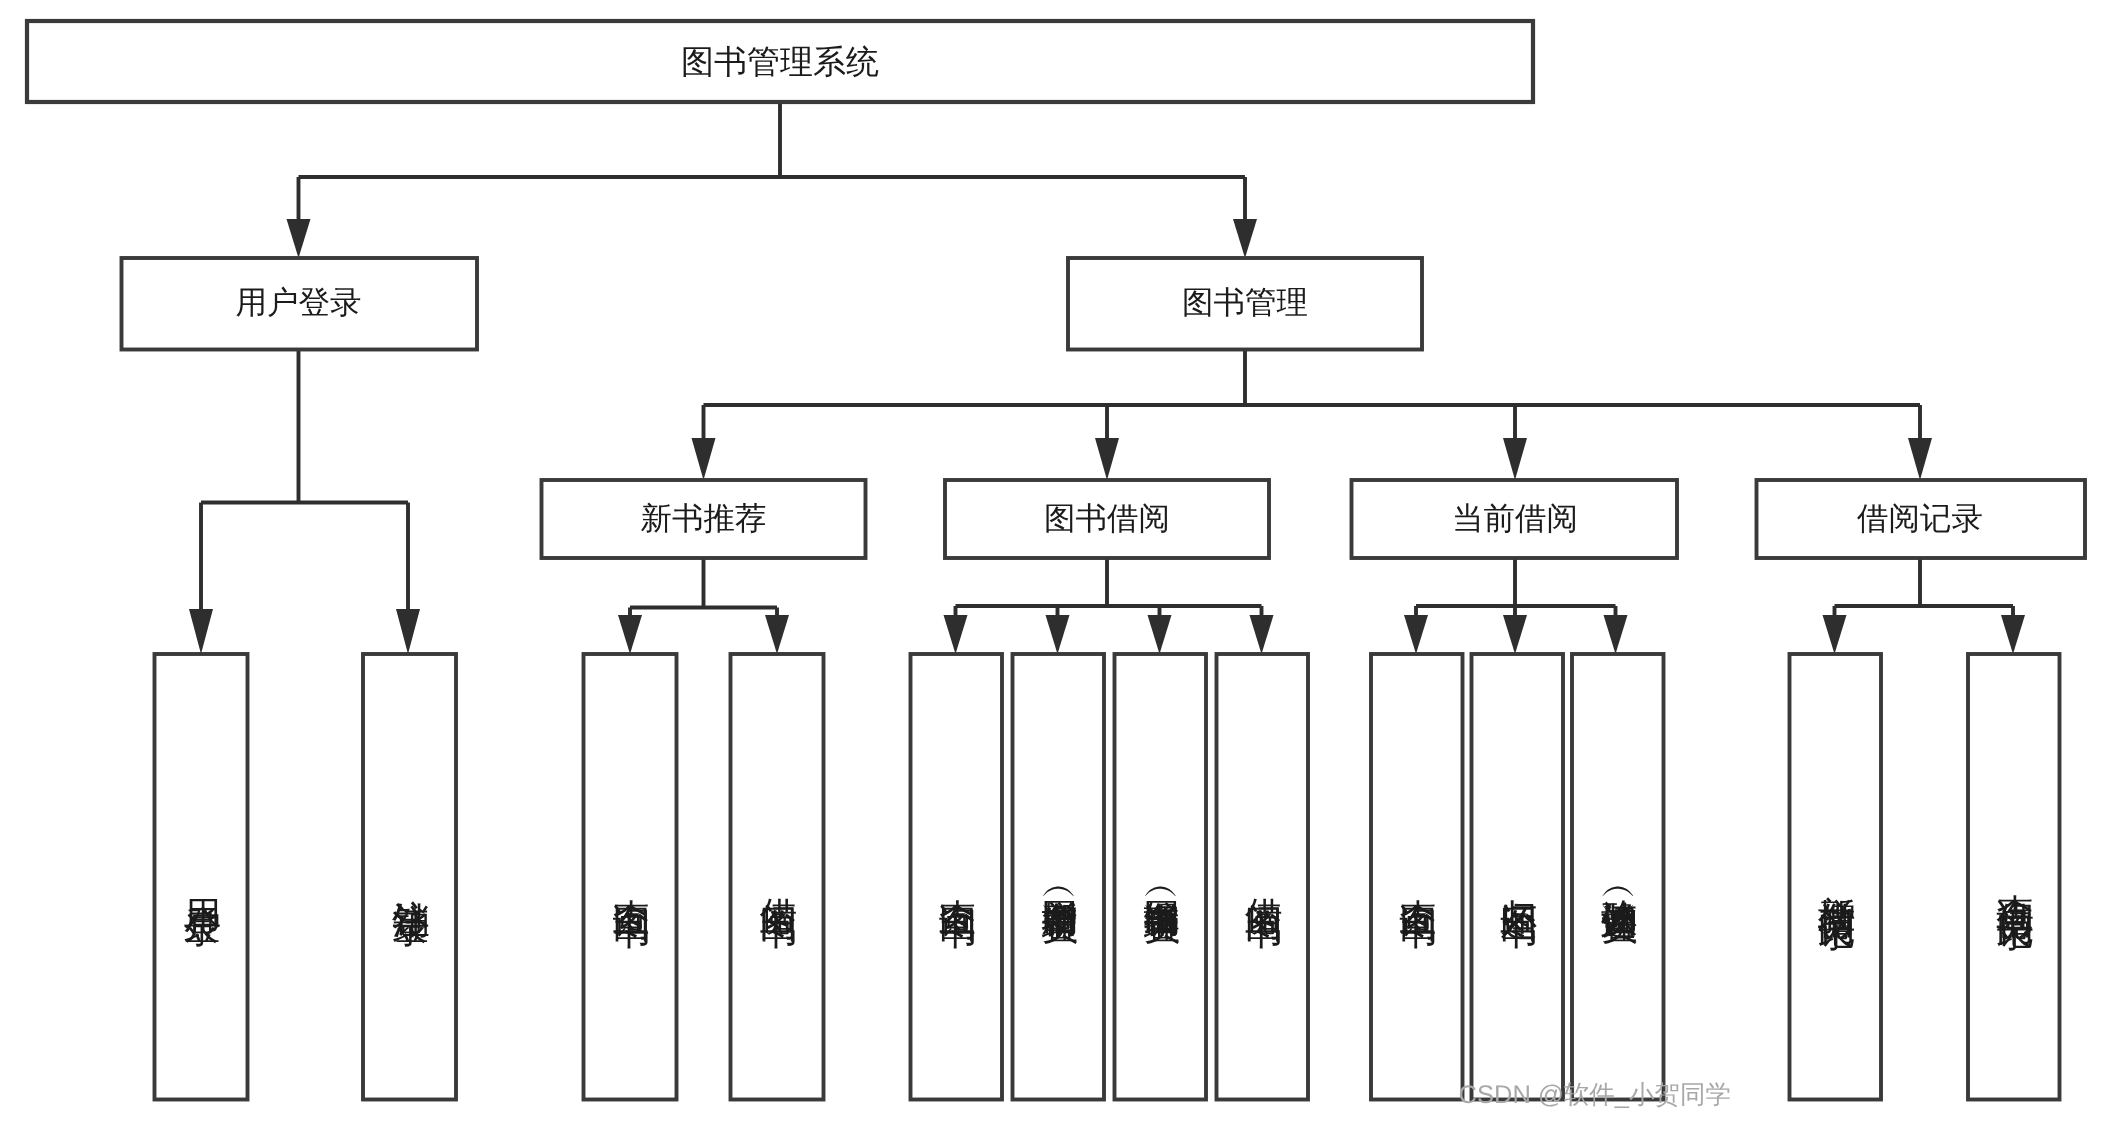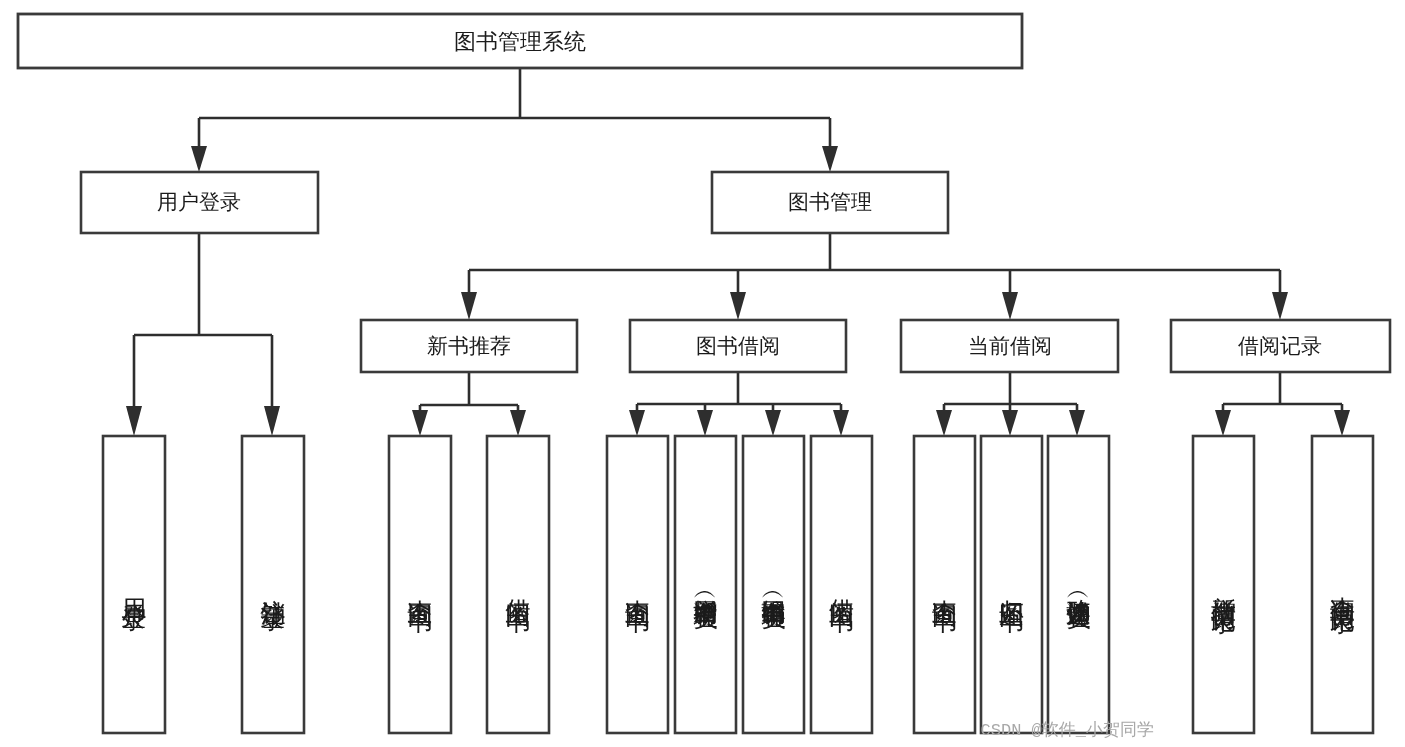--- a/index.html
+++ b/index.html
@@ -78,21 +78,21 @@
     white-space: nowrap;
   }
   .vlabel.tight {
     letter-spacing: 1px;
     font-size: 24px;
   }
   .watermark {
     position: absolute;
     right: 10px;
     bottom: 6px;
-    font-family: Liberation Mono, monospace;
+    font-family: Liberation Sans, sans-serif;
     font-size: 17px;
     color: #a8a8a8;
     white-space: nowrap;
     pointer-events: none;
   }
 </style>
 </head>
 <body>
 
 <div id="diagram-root">

